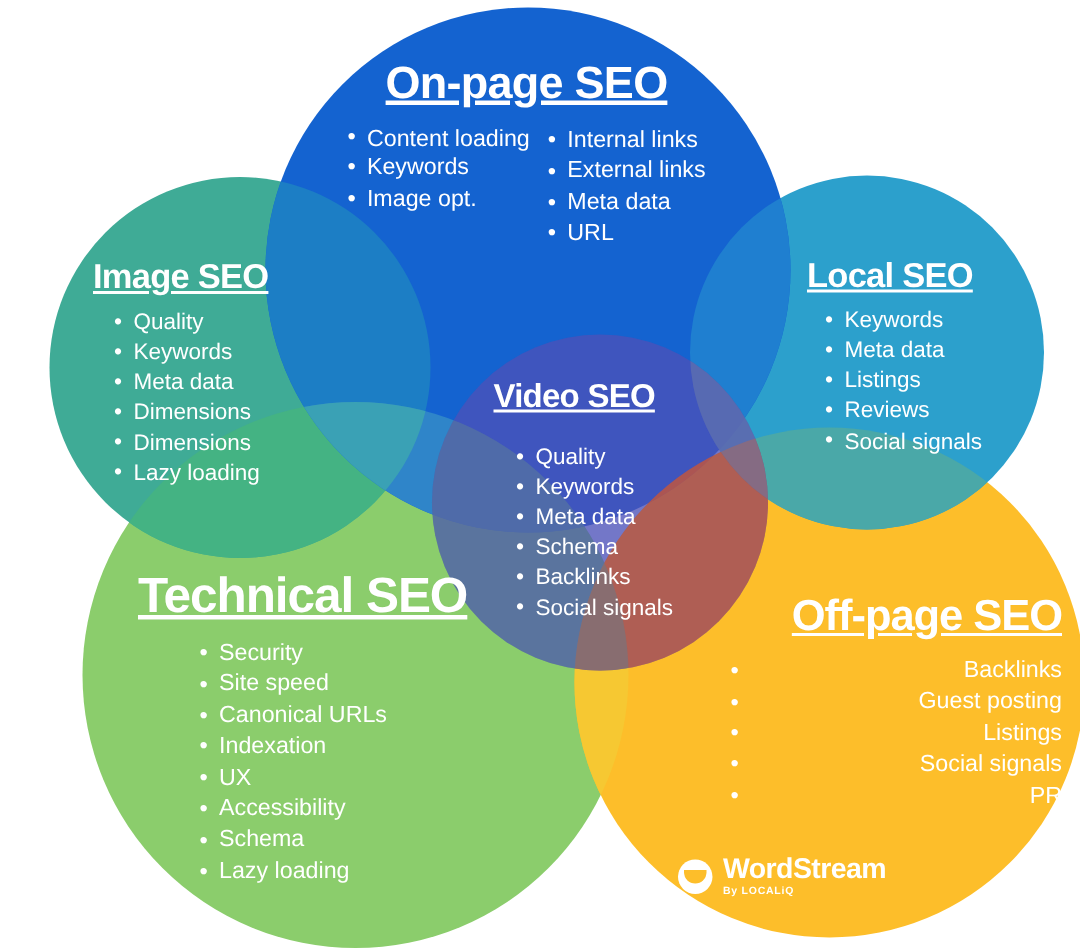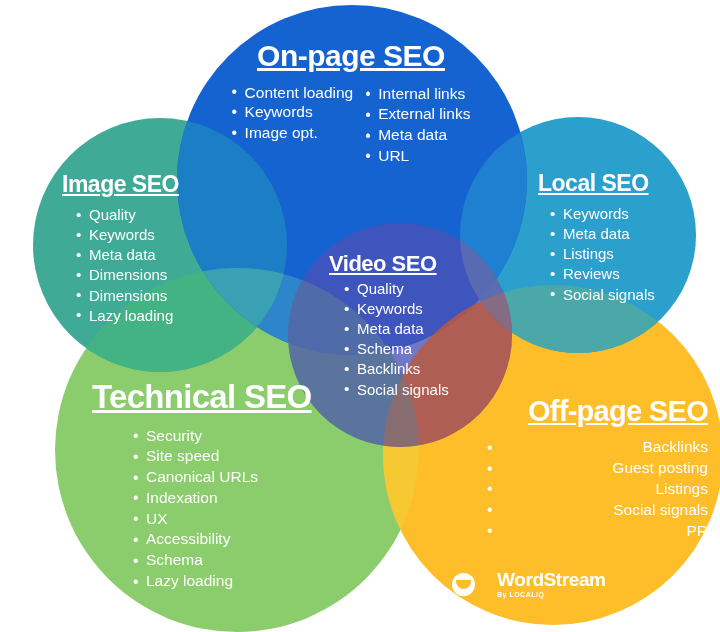--- a/index.html
+++ b/index.html
@@ -105,21 +105,21 @@
   }
   #g-local .gtitle { font-size: 23px; margin-bottom: 9px; }
   #g-local ul.items { font-size: 15px; padding-left: 12px; }
 
   
   #g-video {
     left: 327px;
     top: 252px;
     width: 180px;
   }
-  #g-video .gtitle { font-size: 22px; margin-bottom: 4px; padding-left: 2px; }
+  #g-video .gtitle { font-size: 22px; margin-bottom: 20px; padding-left: 2px; }
   #g-video ul.items { font-size: 15px; padding-left: 17px; }
 
   
   #g-technical {
     left: 92px;
     top: 380px;
     width: 245px;
   }
   #g-technical .gtitle { font-size: 33px; margin-bottom: 11px; letter-spacing: -0.7px; }
   #g-technical ul.items { font-size: 15.5px; padding-left: 41px; }
@@ -134,21 +134,21 @@
   #g-offpage .gtitle { font-size: 29px; margin-bottom: 11px; letter-spacing: -0.7px; }
   #g-offpage ul.items { font-size: 15.5px; padding-left: 14px; }
 
   
   #brand-logo {
     position: absolute;
     left: 452px;
     top: 570px;
     display: flex;
     align-items: center;
-    gap: 22px;
+    gap: 7px;
   }
   #brand-logo .mark {
     width: 23px;
     height: 23px;
     border-radius: 50%;
     background: #ffffff;
     position: relative;
     flex: none;
   }
   #brand-logo .mark::after {

